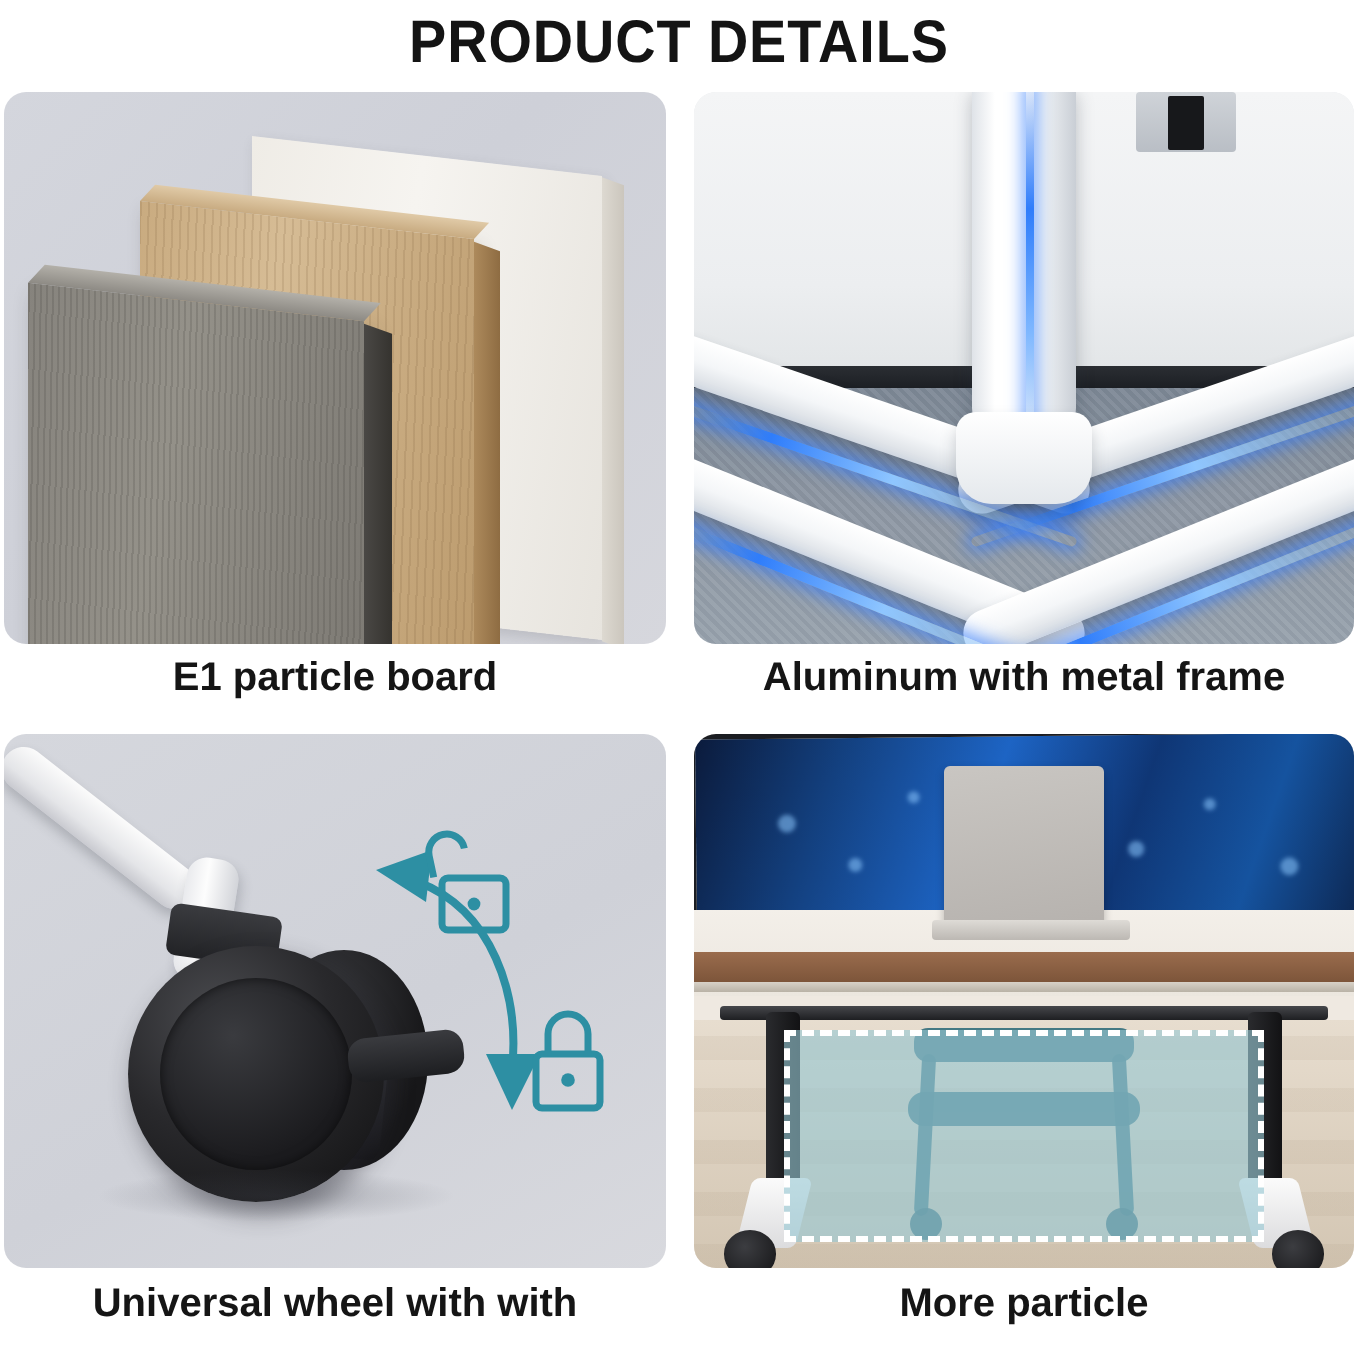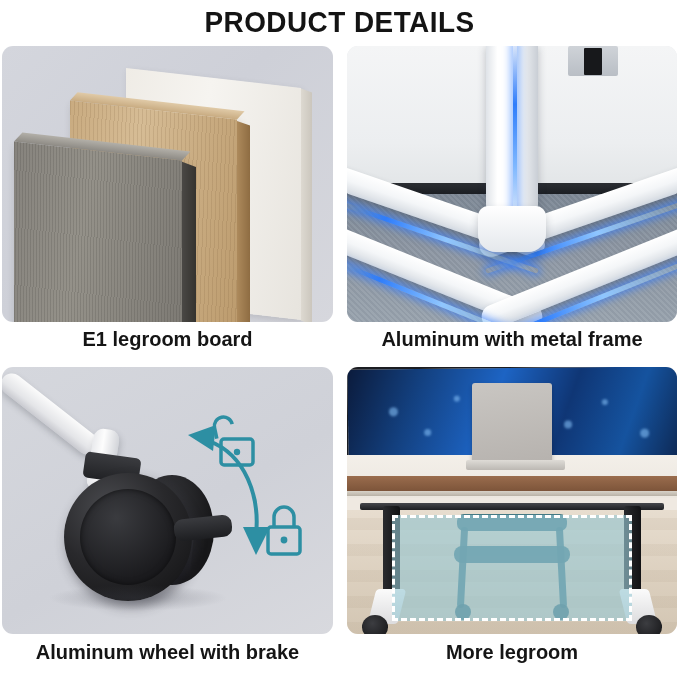--- a/index.html
+++ b/index.html
@@ -323,21 +323,21 @@
       <div class="board board-oak">
           <span class="top"></span>
           <span class="edge"></span>
         </div>
       <div class="board board-gray">
           <span class="top"></span>
           <span class="edge"></span>
         </div>
     </div>
   </div>
-  <div class="caption cap-1">E1 legroom board</div>
+  <div class="caption cap-1">E1 particle board</div>
 
   <div class="cell cell-2">
     <div class="photo p2">
       <div class="wall"></div>
       <div class="baseboard"></div>
       <div class="floor"></div>
       <div class="screen-box">
           <i></i>
         </div>
 
@@ -383,21 +383,21 @@
         </g>
 
         <g>
           <rect x="266" y="160" width="32" height="27" rx="3" fill="none" stroke="#2d8fa3" stroke-width="3.5"></rect>
           <circle cx="282" cy="173" r="3.4" fill="#2d8fa3"></circle>
           <path d="M272,160 L272,150 a10,10 0 0 1 20,0 L292,160" fill="none" stroke="#2d8fa3" stroke-width="3.5"></path>
         </g>
       </svg>
     </div>
   </div>
-  <div class="caption cap-3">Aluminum wheel with brake</div>
+  <div class="caption cap-3">Universal wheel with with</div>
 
   <div class="cell cell-4">
     <div class="photo p4">
       <div class="monitor">
         <span class="bokeh" style="left:12%;top:40%;width:9px;height:9px;"></span>
         <span class="bokeh" style="left:22%;top:62%;width:7px;height:7px;"></span>
         <span class="bokeh" style="left:31%;top:28%;width:6px;height:6px;"></span>
         <span class="bokeh" style="left:63%;top:55%;width:8px;height:8px;"></span>
         <span class="bokeh" style="left:74%;top:33%;width:6px;height:6px;"></span>
         <span class="bokeh" style="left:85%;top:64%;width:9px;height:9px;"></span>
@@ -422,15 +422,15 @@
         <span class="seat"></span>
         <span class="lr lr-l"></span>
         <span class="lr lr-r"></span>
         <span class="cw cw-l"></span>
         <span class="cw cw-r"></span>
       </div>
 
       <div class="highlight"></div>
     </div>
   </div>
-  <div class="caption cap-4">More legroom</div>
+  <div class="caption cap-4">More particle</div>
 
 </div>
 
 </body></html>

